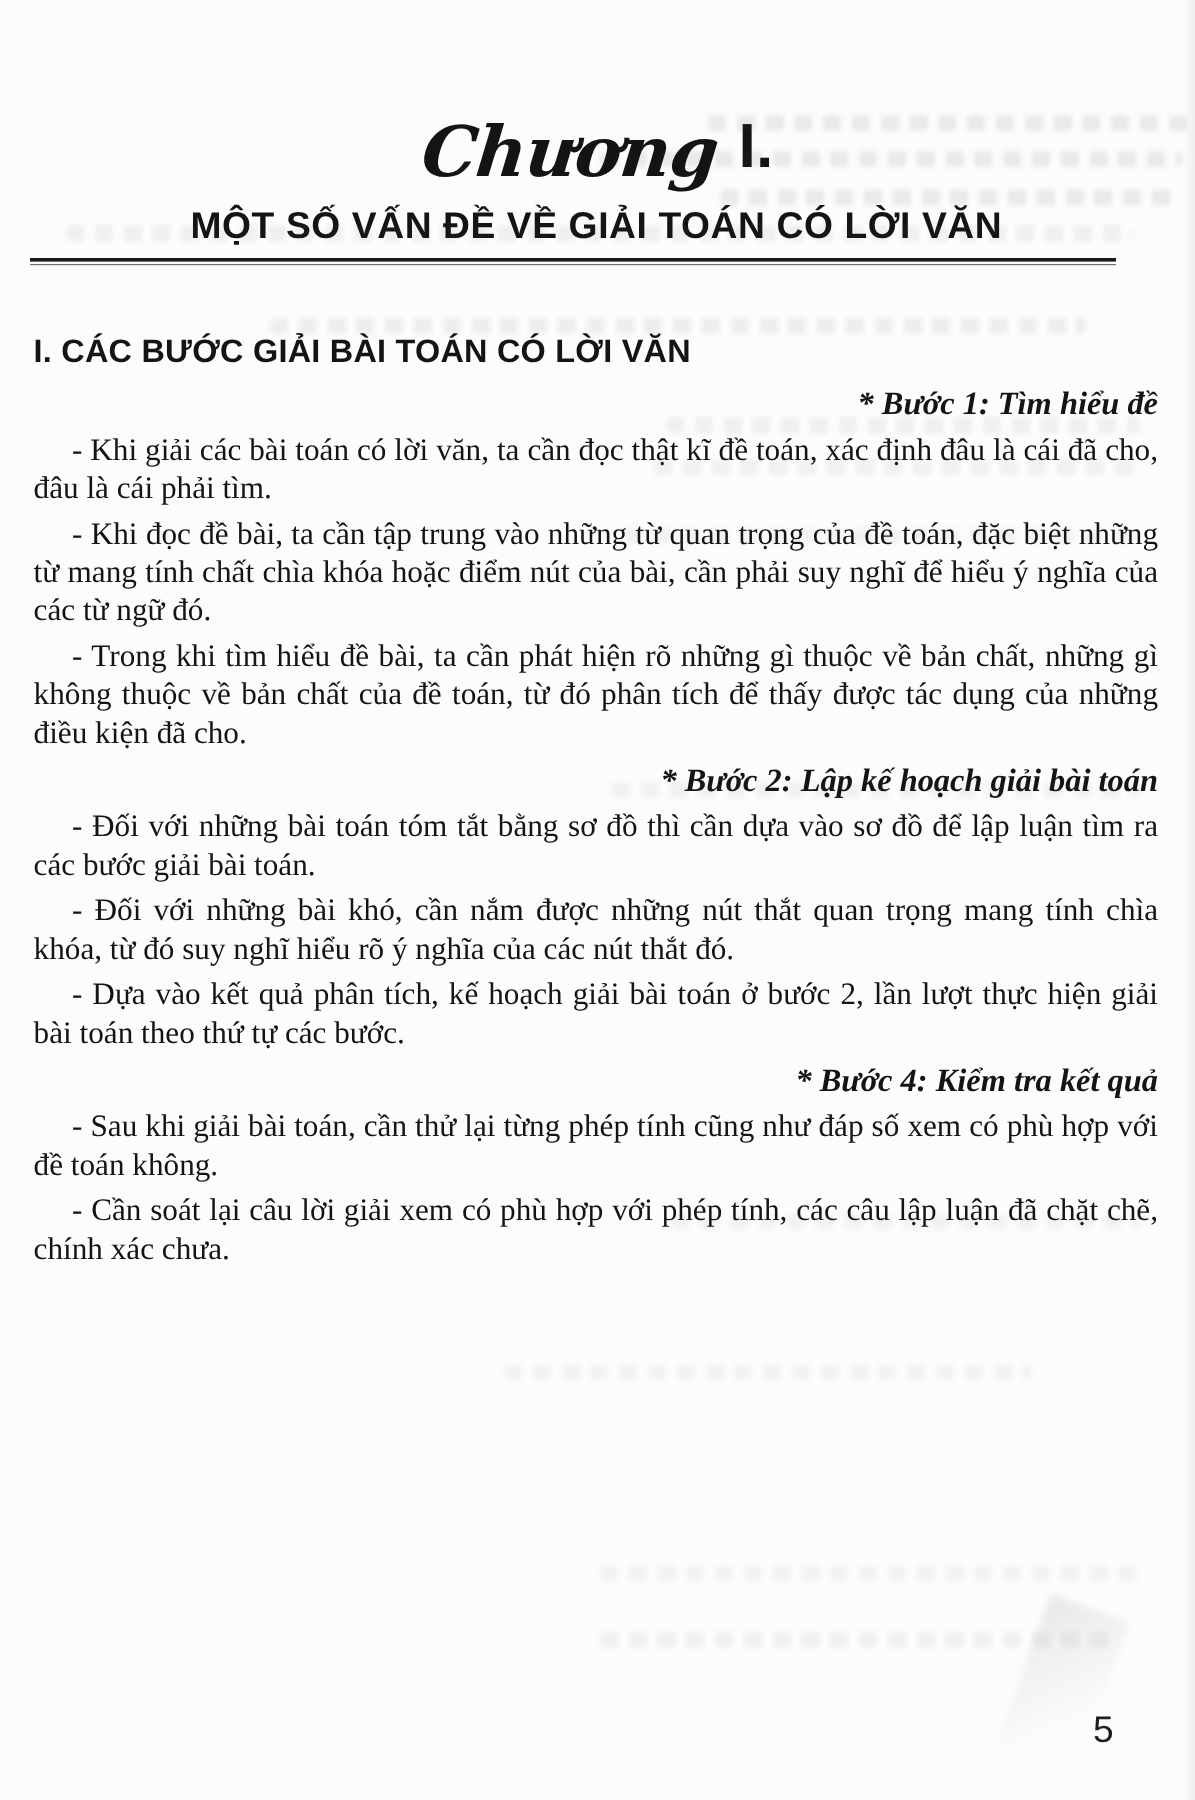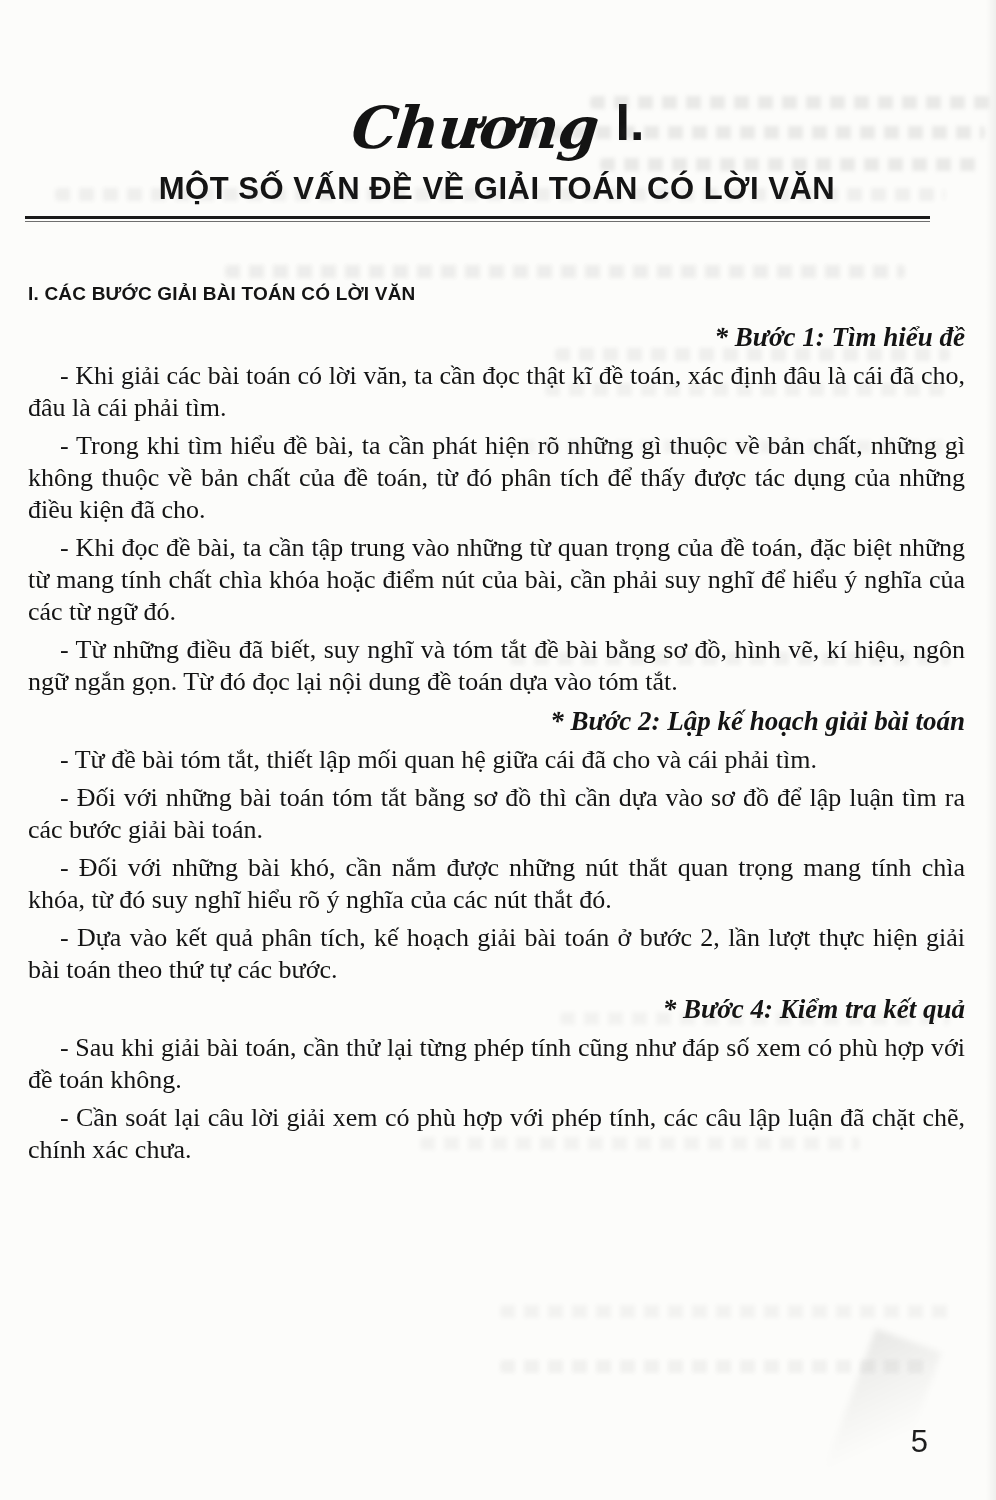--- a/index.html
+++ b/index.html
@@ -47,21 +47,21 @@
   }
   .rule{
     margin:9px 66px 0 25px;   
     height:2px;
     border-top:3px solid #1a1a1a;
     border-bottom:1px solid #6f6f6f;
   }
   .section-heading{
     margin:56px 30px 0 28px;
     font-family:"Liberation Sans", sans-serif;
-    font-weight:700;font-size:19px;line-height:32px;
+    font-weight:700;font-size:27px;line-height:32px;
     letter-spacing:0.2px;
   }
   .content{
     margin:10px 31px 0 28px;
     font-size:26px;line-height:32px;
     text-align:justify;
   }
   .content p{margin:0 0 6px 0;text-indent:32px;}
   .content p.step{
     font-weight:700;font-style:italic;
@@ -102,25 +102,23 @@
   </div>
 
   <h1 class="title">MỘT SỐ VẤN ĐỀ VỀ GIẢI TOÁN CÓ LỜI VĂN</h1>
   <div class="rule"></div>
 
   <h2 class="section-heading">I. CÁC BƯỚC GIẢI BÀI TOÁN CÓ LỜI VĂN</h2>
 
   <div class="content">
     <p class="step">* Bước 1: Tìm hiểu đề</p>
     <p class="para">- Khi giải các bài toán có lời văn, ta cần đọc thật kĩ đề toán, xác định đâu là cái đã cho, đâu là cái phải tìm.</p>
+    <p class="para">- Khi đọc đề bài, ta cần tập trung vào những từ quan trọng của đề toán, đặc biệt những từ mang tính chất chìa khóa hoặc điểm nút của bài, cần phải suy nghĩ để hiểu ý nghĩa của các từ ngữ đó.</p>
     <p class="para">- Trong khi tìm hiểu đề bài, ta cần phát hiện rõ những gì thuộc về bản chất, những gì không thuộc về bản chất của đề toán, từ đó phân tích để thấy được tác dụng của những điều kiện đã cho.</p>
-    <p class="para">- Khi đọc đề bài, ta cần tập trung vào những từ quan trọng của đề toán, đặc biệt những từ mang tính chất chìa khóa hoặc điểm nút của bài, cần phải suy nghĩ để hiểu ý nghĩa của các từ ngữ đó.</p>
-    <p class="para">- Từ những điều đã biết, suy nghĩ và tóm tắt đề bài bằng sơ đồ, hình vẽ, kí hiệu, ngôn ngữ ngắn gọn. Từ đó đọc lại nội dung đề toán dựa vào tóm tắt.</p>
     <p class="step">* Bước 2: Lập kế hoạch giải bài toán</p>
-    <p class="para">- Từ đề bài tóm tắt, thiết lập mối quan hệ giữa cái đã cho và cái phải tìm.</p>
     <p class="para">- Đối với những bài toán tóm tắt bằng sơ đồ thì cần dựa vào sơ đồ để lập luận tìm ra các bước giải bài toán.</p>
     <p class="para">- Đối với những bài khó, cần nắm được những nút thắt quan trọng mang tính chìa khóa, từ đó suy nghĩ hiểu rõ ý nghĩa của các nút thắt đó.</p>
     <p class="para">- Dựa vào kết quả phân tích, kế hoạch giải bài toán ở bước 2, lần lượt thực hiện giải bài toán theo thứ tự các bước.</p>
     <p class="step">* Bước 4: Kiểm tra kết quả</p>
     <p class="para">- Sau khi giải bài toán, cần thử lại từng phép tính cũng như đáp số xem có phù hợp với đề toán không.</p>
     <p class="para">- Cần soát lại câu lời giải xem có phù hợp với phép tính, các câu lập luận đã chặt chẽ, chính xác chưa.</p>
   </div>
 
   <div class="page-number">5</div>
 </div>

